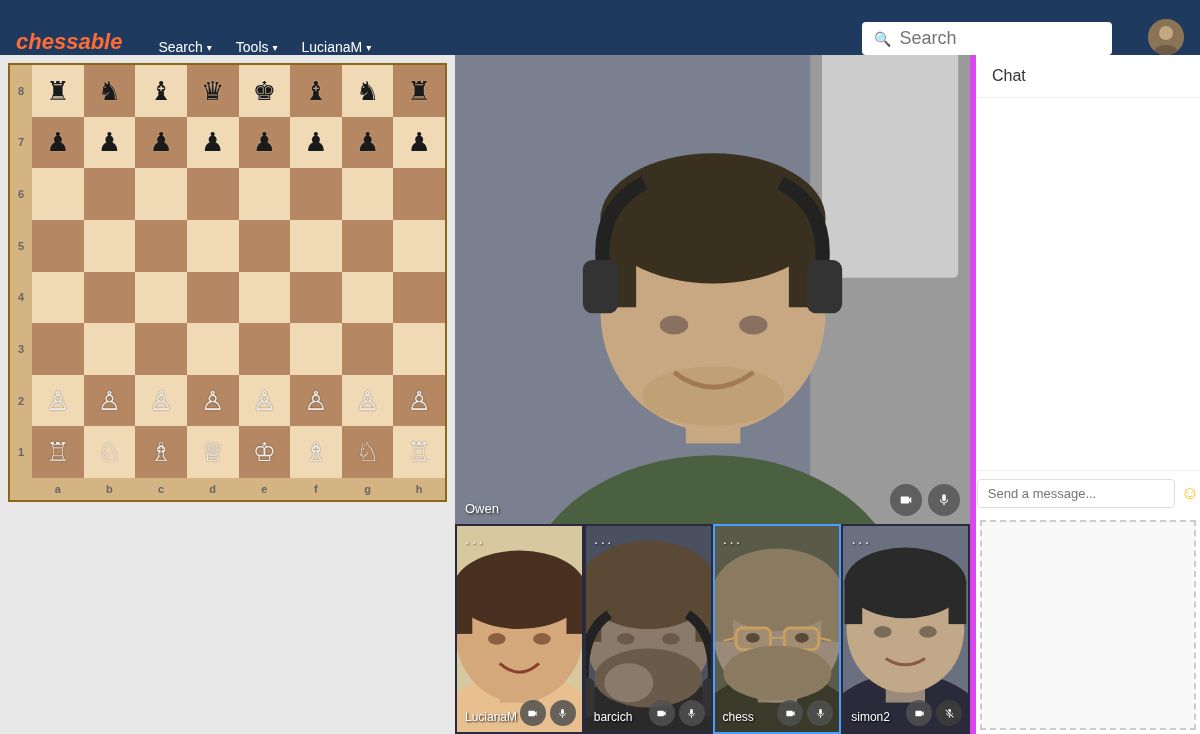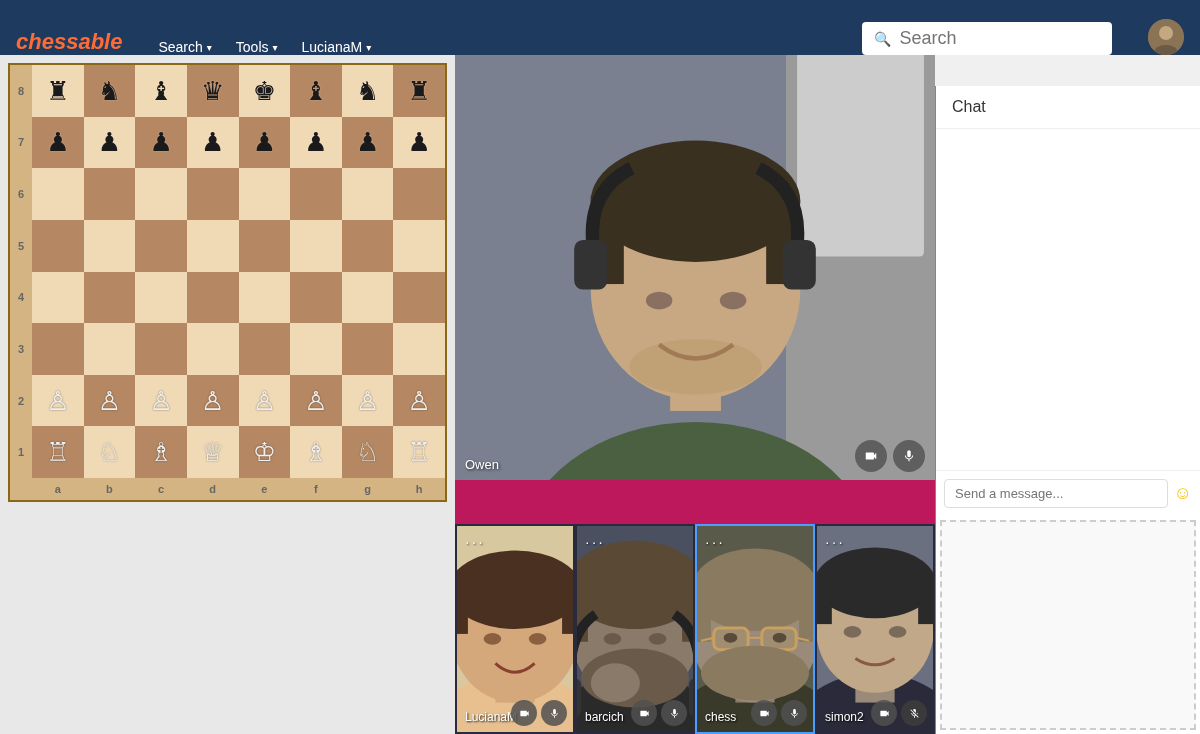--- a/index.html
+++ b/index.html
@@ -112,25 +112,24 @@
       line-height: 1;
       position: relative;
     }
     .cell.light { background: #f0d9b5; }
     .cell.dark  { background: #b58863; }
     .piece { user-select: none; }
 
     
     .video-main {
       flex: 1;
-      background: #be185d;
+      background: #d946ef;
       position: relative;
       display: flex;
       flex-direction: column;
-      gap: 44px;
     }
     .main-video-feed {
       flex: 1;
       background: #3a3a4e;
       position: relative;
       overflow: hidden;
     }
     
     .owen-video {
       width: 100%;
@@ -230,27 +229,26 @@
       top: 8px;
       left: 8px;
       color: white;
       font-size: 14px;
       letter-spacing: 2px;
       text-shadow: 1px 1px 2px rgba(0,0,0,0.8);
     }
 
     
     .chat-panel {
-      width: 265px;
+      width: 230px;
       background: white;
       flex-shrink: 0;
       display: flex;
       flex-direction: column;
-      border-left: 1px solid #d946ef;
-      margin-top: 31px;
+      border-left: 6px solid #d946ef;
     }
     .chat-title {
       padding: 12px 16px;
       font-size: 16px;
       color: #333;
       font-weight: 500;
       border-bottom: 1px solid #eee;
     }
     .chat-messages {
       flex: 1;

